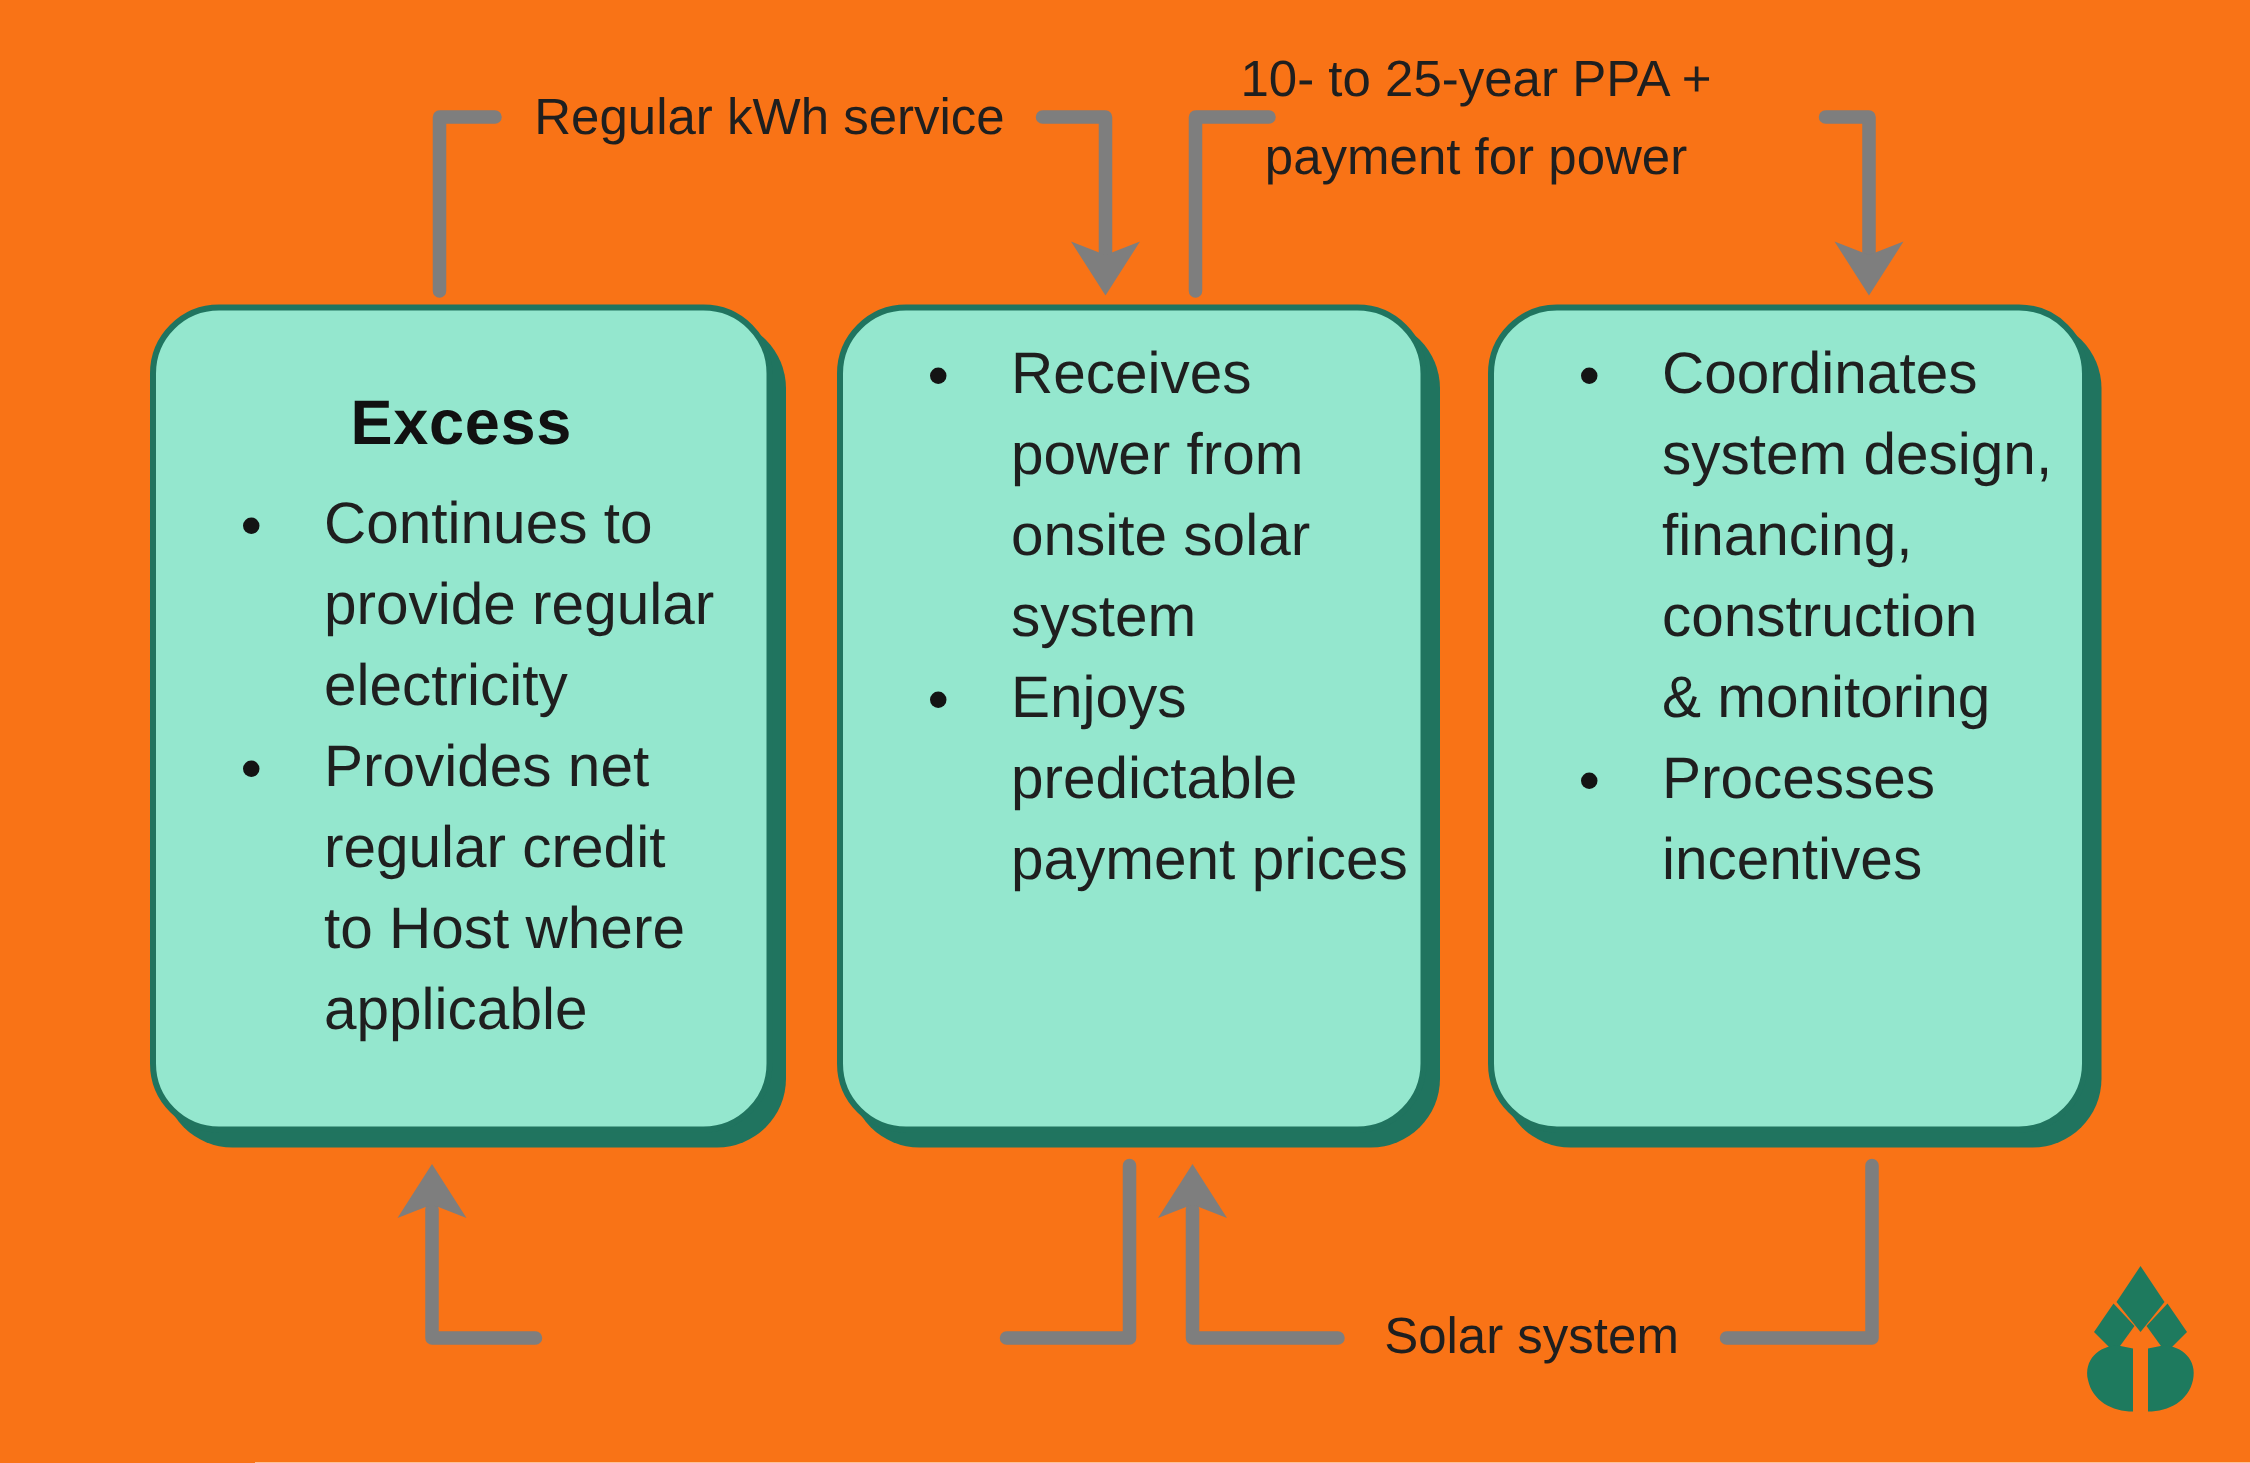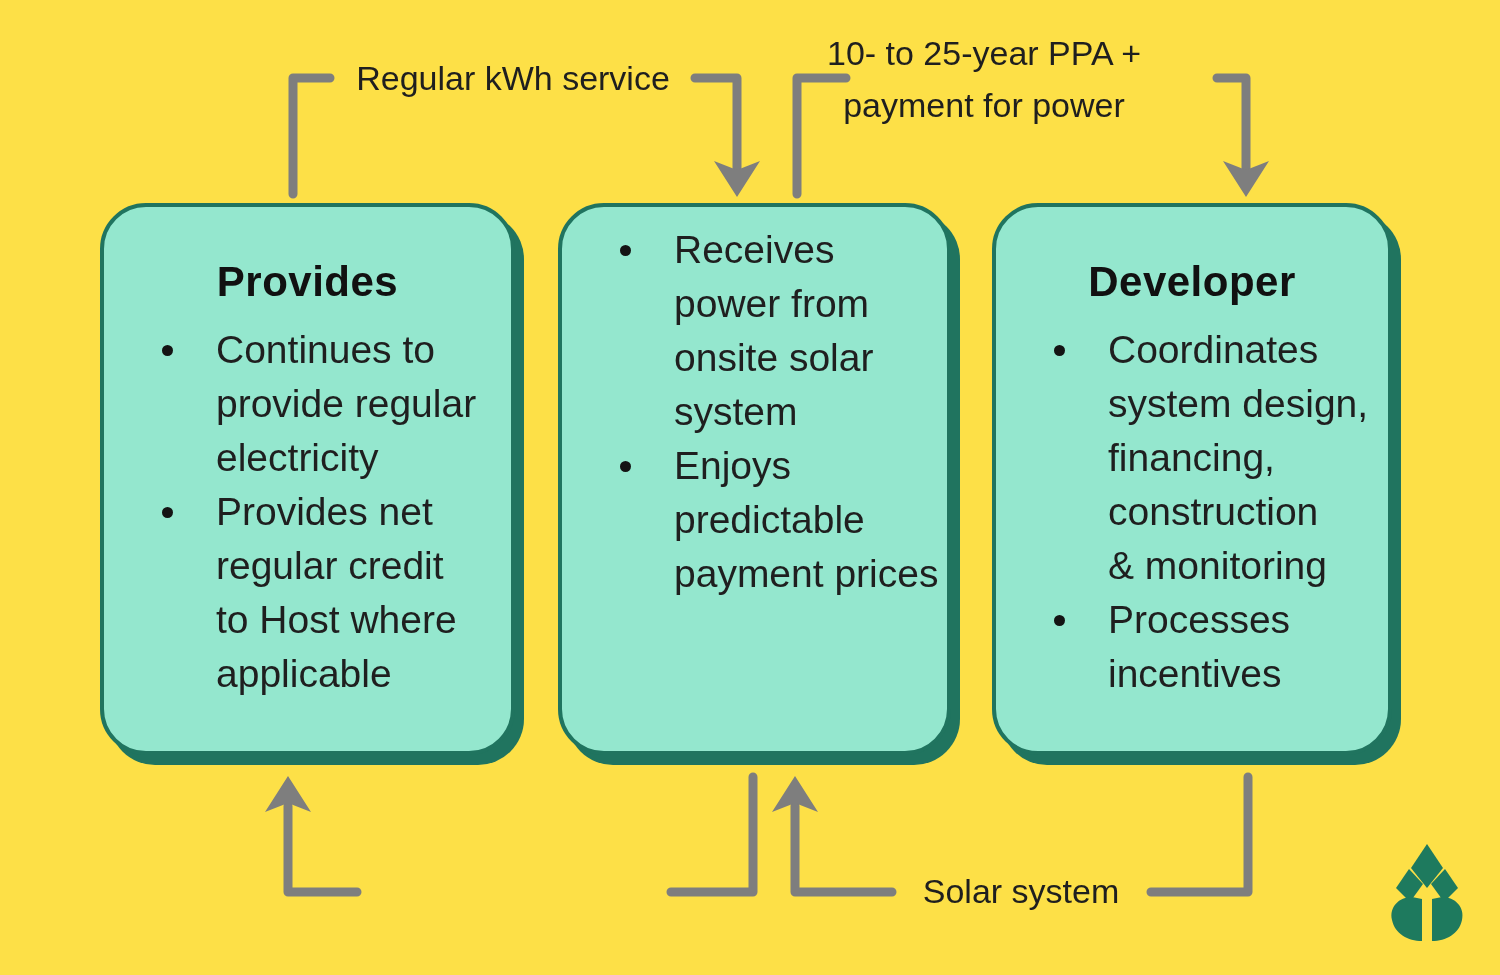--- a/index.html
+++ b/index.html
@@ -7,21 +7,21 @@
     --box-border:#20745F;
     --arrow-gray:#7E7E7E;
     --logo-green:#1E7A5E;
     --text-dark:#1F1F1F;
     --title-dark:#111111;
   }
   *{box-sizing:border-box;margin:0;padding:0;}
   html,body{background:#ffffff;}
   body{font-family:"Liberation Sans","DejaVu Sans",sans-serif;}
   .canvas{
-    position:relative;width:1500px;height:975px;background:#fde047;overflow:hidden;
+    position:relative;width:1500px;height:975px;background:#f97316;overflow:hidden;
   }
   .connectors{position:absolute;left:0;top:0;width:1500px;height:975px;}
   .conn-label{
     position:absolute;transform:translateX(-50%);
     color:var(--text-dark);font-size:34px;line-height:52px;
     white-space:pre-line;text-align:center;font-weight:400;
   }
   .role-box{
     position:absolute;top:203px;height:552px;
     background:var(--box-fill);
@@ -74,21 +74,21 @@
       <path d="M795 776 L772 812 L795 803 L818 812 Z"></path>
     </g>
   </svg>
 
   <div class="conn-label" style="left:513px;top:52px;">Regular kWh service</div>
   <div class="conn-label" style="left:984px;top:27px;">10- to 25-year PPA +
 payment for power</div>
   <div class="conn-label" style="left:1021px;top:865px;text-align:center;">Solar system</div>
 
   <div class="role-box box-utility">
-    <h2>Provides</h2>
+    <h2>Excess</h2>
     <ul>
       <li>Continues to
 provide regular
 electricity</li>
       <li>Provides net
 regular credit
 to Host where
 applicable</li>
     </ul>
   </div>
@@ -99,21 +99,20 @@
 power from
 onsite solar
 system</li>
       <li>Enjoys
 predictable
 payment prices</li>
     </ul>
   </div>
 
   <div class="role-box box-developer">
-    <h2>Developer</h2>
     <ul>
       <li>Coordinates
 system design,
 financing,
 construction
 &amp; monitoring</li>
       <li>Processes
 incentives</li>
     </ul>
   </div>

